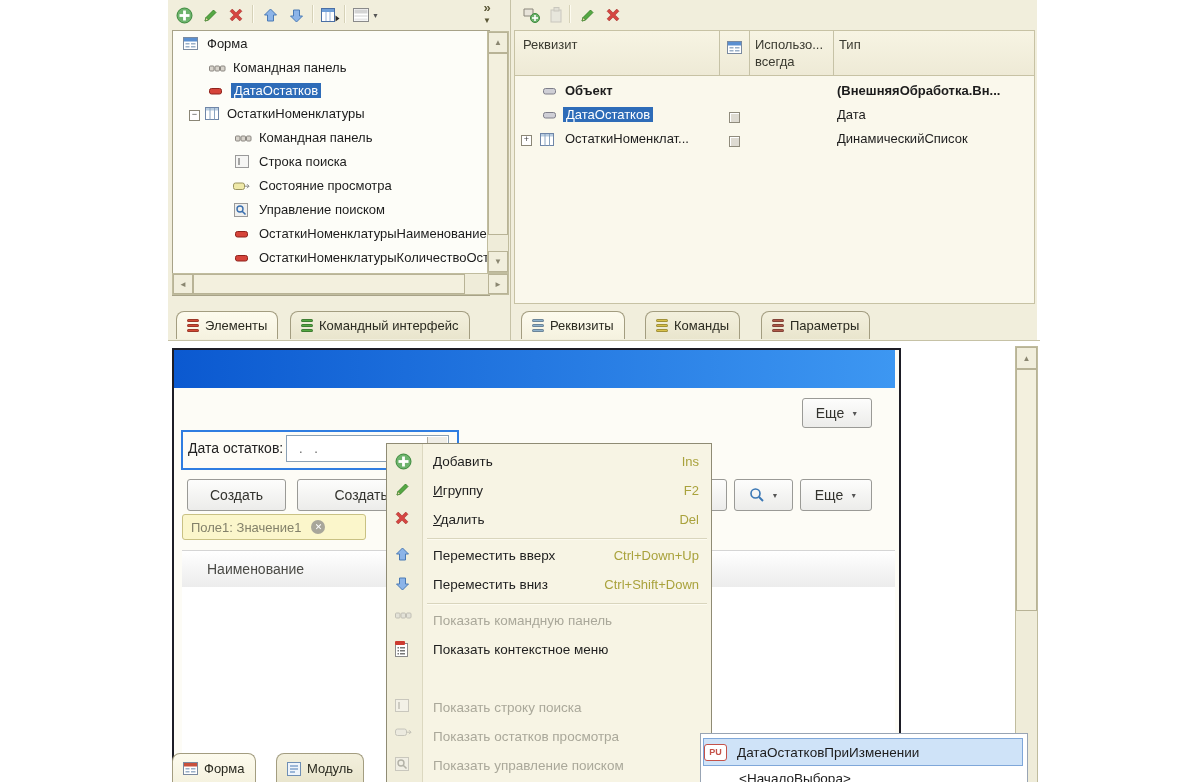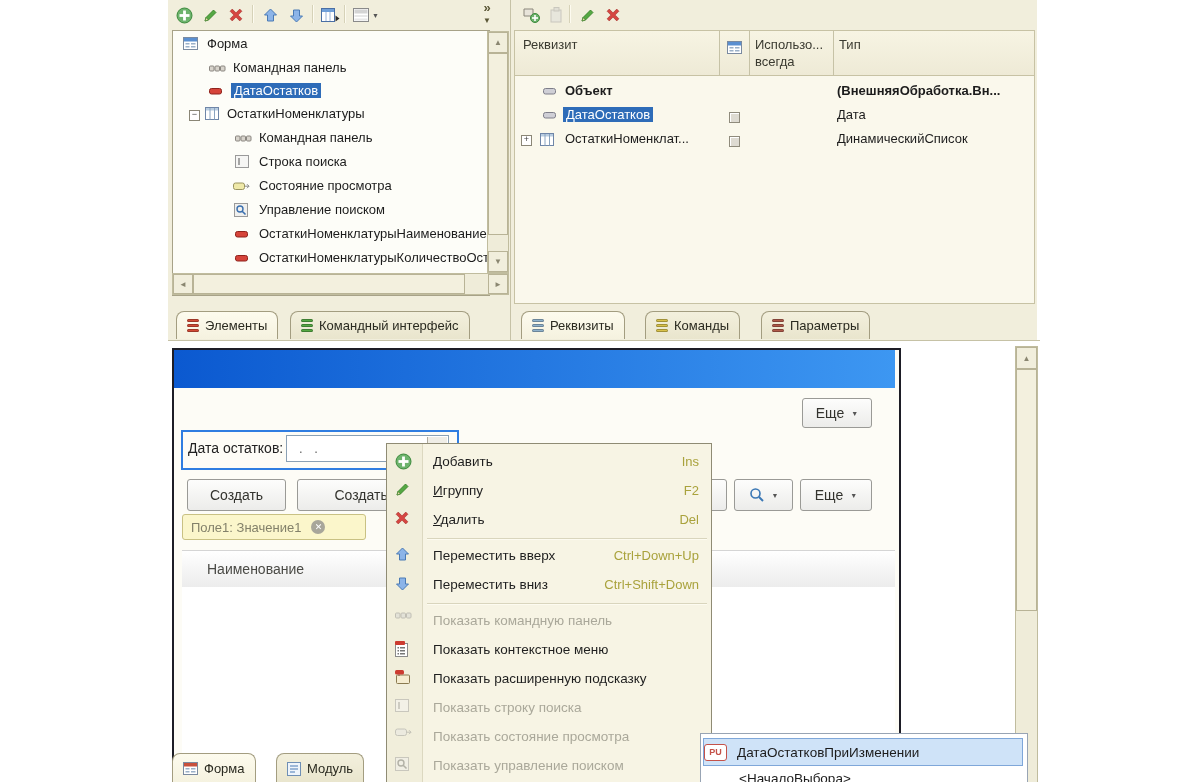--- a/index.html
+++ b/index.html
@@ -558,47 +558,37 @@
               <rect x="5" y="6" width="5" height="1.5"></rect>
               <rect x="2.5" y="9" width="1.5" height="1.5"></rect>
               <rect x="5" y="9" width="5" height="1.5"></rect>
               <rect x="2.5" y="12" width="1.5" height="1.5"></rect>
               <rect x="5" y="12" width="5" height="1.5"></rect>
             </g>
           </svg>
         </span>
       <span class="mlb">Показать контекстное меню</span>
     </div>
-    <div class="mi" style="top:221px;">
-      <span class="mic">
-          <svg width="16" height="15">
-            <rect x="1.5" y="5" width="13" height="8.5" rx="1" fill="#f5ecd0" stroke="#8a7a50"></rect>
-            <rect x="0" y="0" width="9" height="4.5" rx="1.5" fill="#cc3b30"></rect>
-            <line x1="4" y1="4.5" x2="4" y2="6" stroke="#8a4a40"></line>
-          </svg>
-        </span>
-      <span class="mlb">Показать расширенную подсказку</span>
-    </div>
     <div class="mi dis" style="top:250px;">
       <span class="mic">
           <svg width="14" height="13">
             <rect x="0.5" y="0.5" width="13" height="12" fill="#f6f6f4" stroke="#9a9a9a"></rect>
             <line x1="4" y1="3" x2="4" y2="10" stroke="#555"></line>
           </svg>
         </span>
       <span class="mlb">Показать строку поиска</span>
     </div>
     <div class="mi dis" style="top:279px;">
       <span class="mic">
           <svg width="17" height="9">
             <rect x="0.5" y="1" width="11" height="6.5" rx="2" fill="#efe9a8" stroke="#9a9460"></rect>
             <path d="M12 4.2 L16 4.2 M14 2.2 L16 4.2 L14 6.2" stroke="#888" fill="none"></path>
           </svg>
         </span>
-      <span class="mlb">Показать состояние просмотра</span>
+      <span class="mlb">Показать остатков просмотра</span>
     </div>
     <div class="mi dis" style="top:308px;">
       <span class="mic">
           <svg width="14" height="14">
             <rect x="0.5" y="0.5" width="13" height="13" fill="#f0f0ee" stroke="#9a9a9a"></rect>
             <circle cx="6" cy="6" r="3" fill="none" stroke="#3a6fae" stroke-width="1.4"></circle>
             <line x1="8.2" y1="8.2" x2="11.5" y2="11.5" stroke="#3a6fae" stroke-width="1.6"></line>
           </svg>
         </span>
       <span class="mlb">Показать управление поиском</span>

